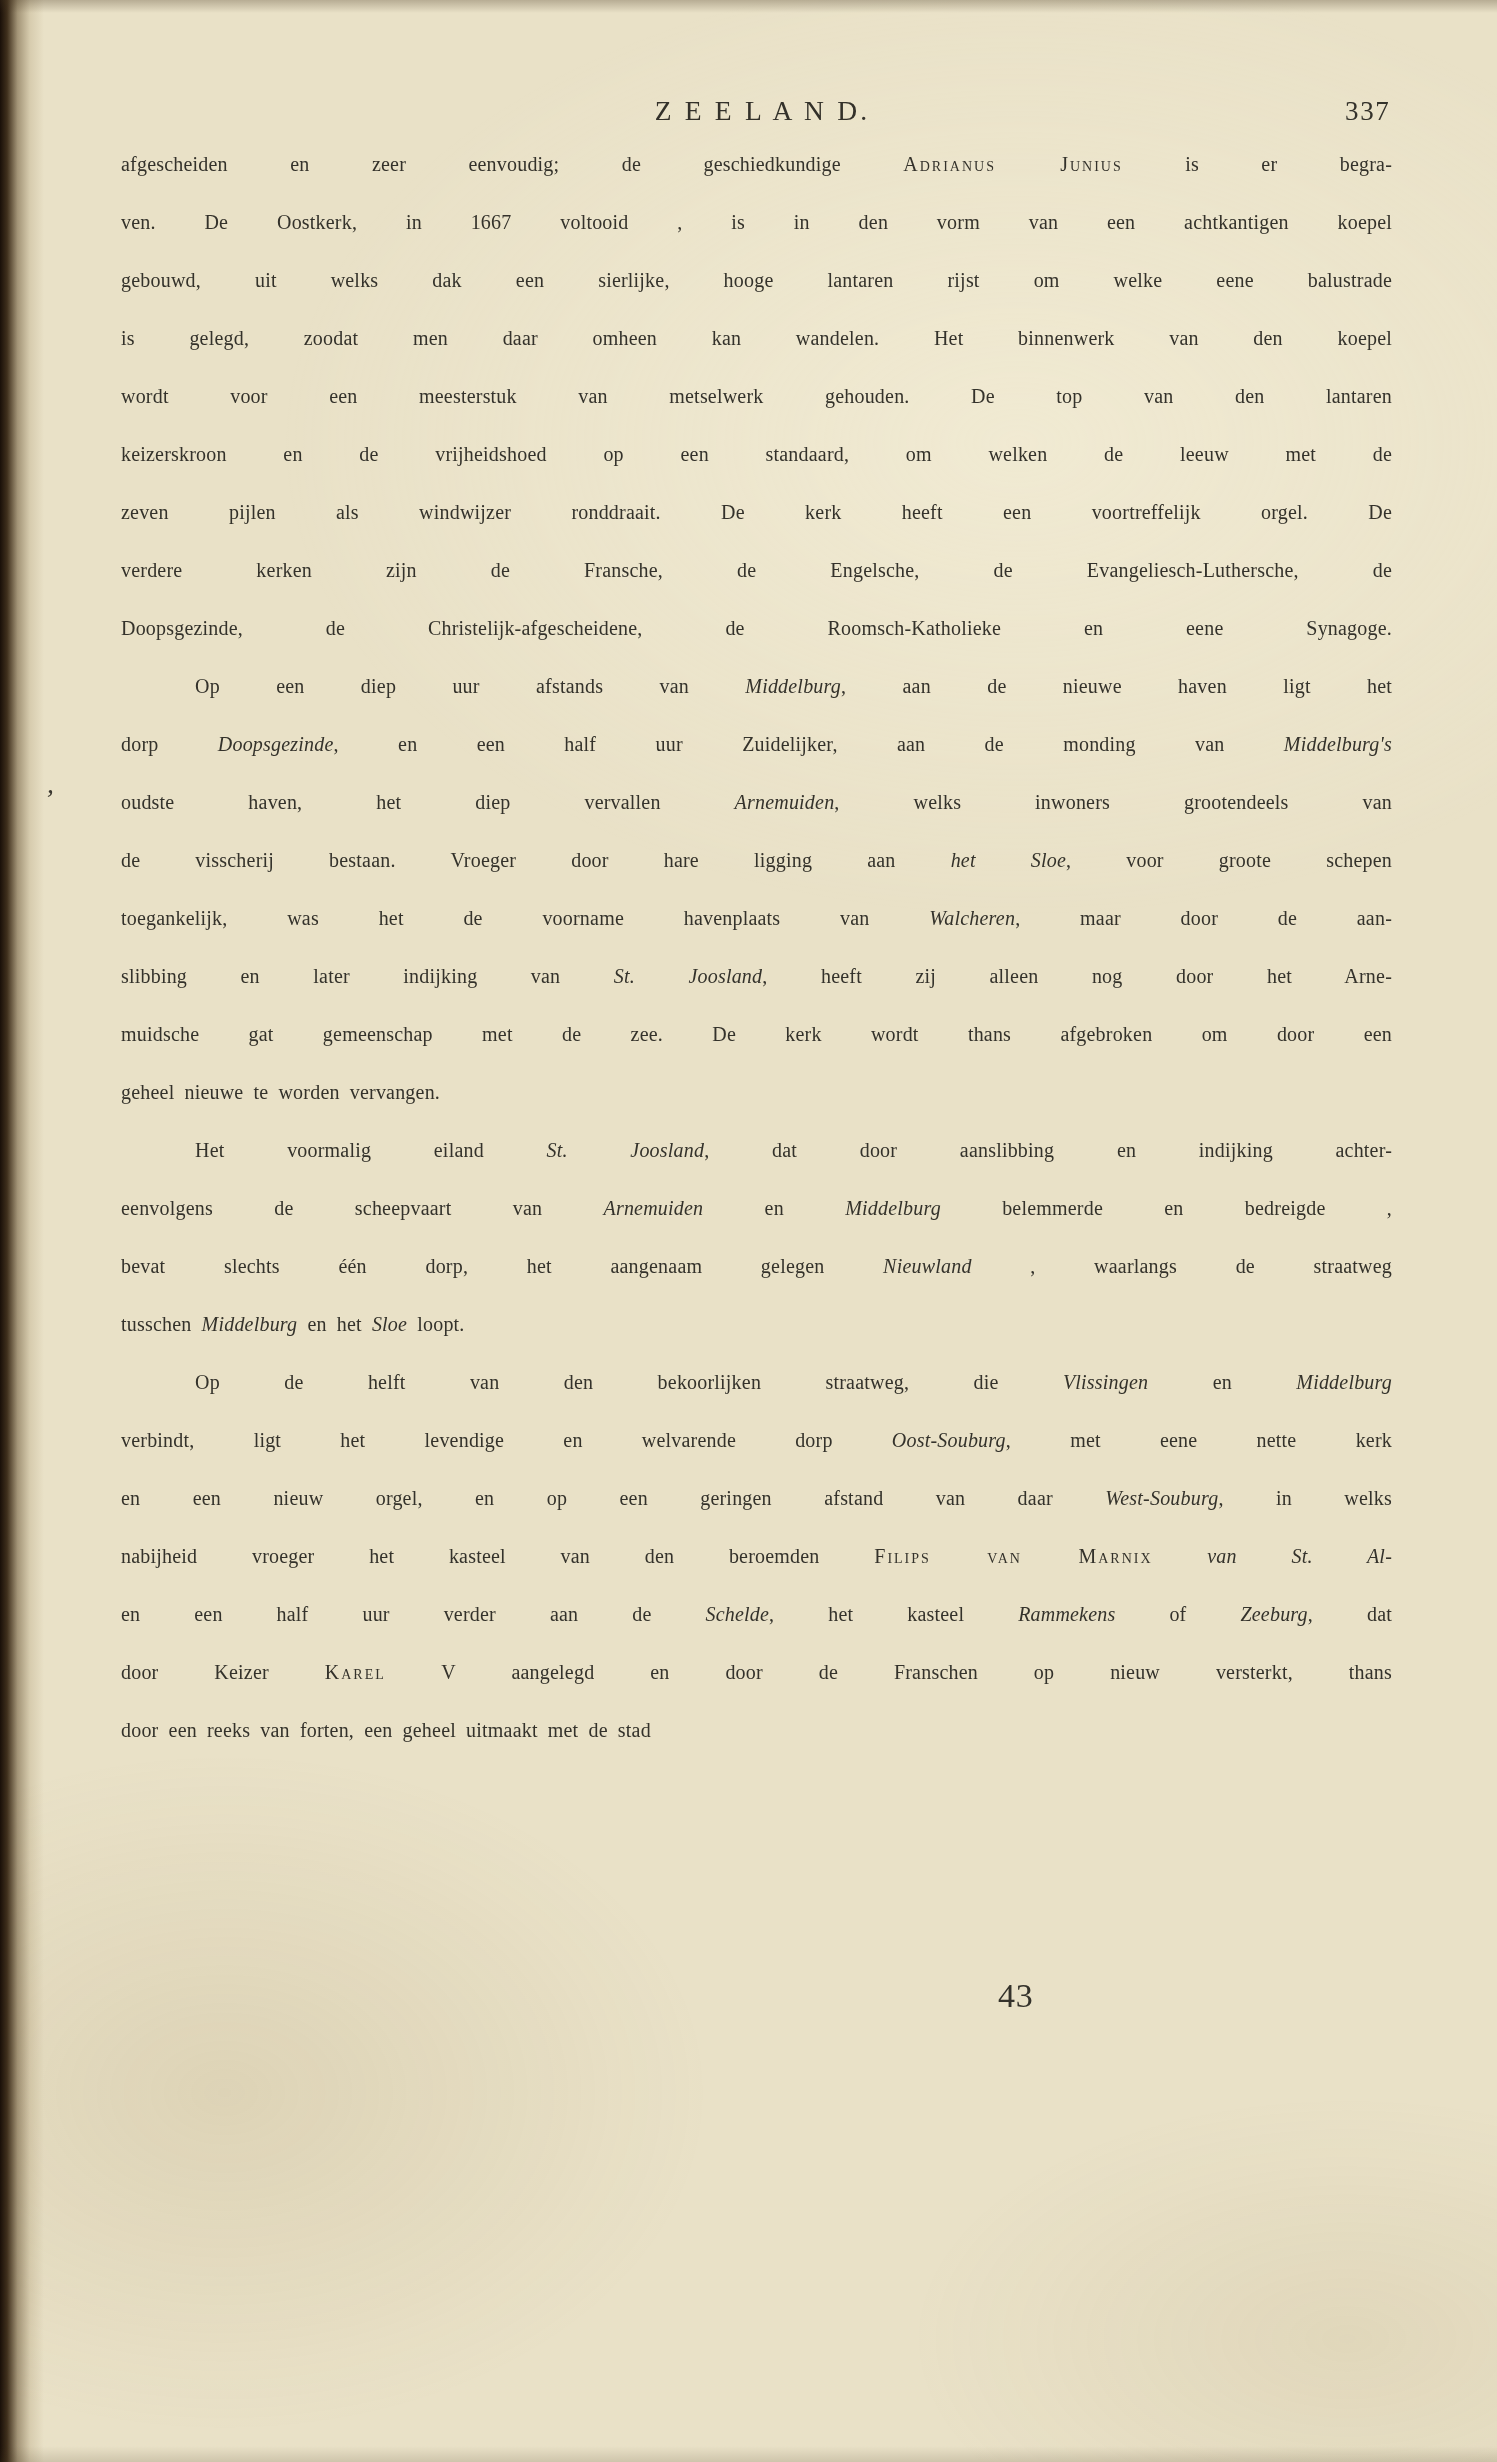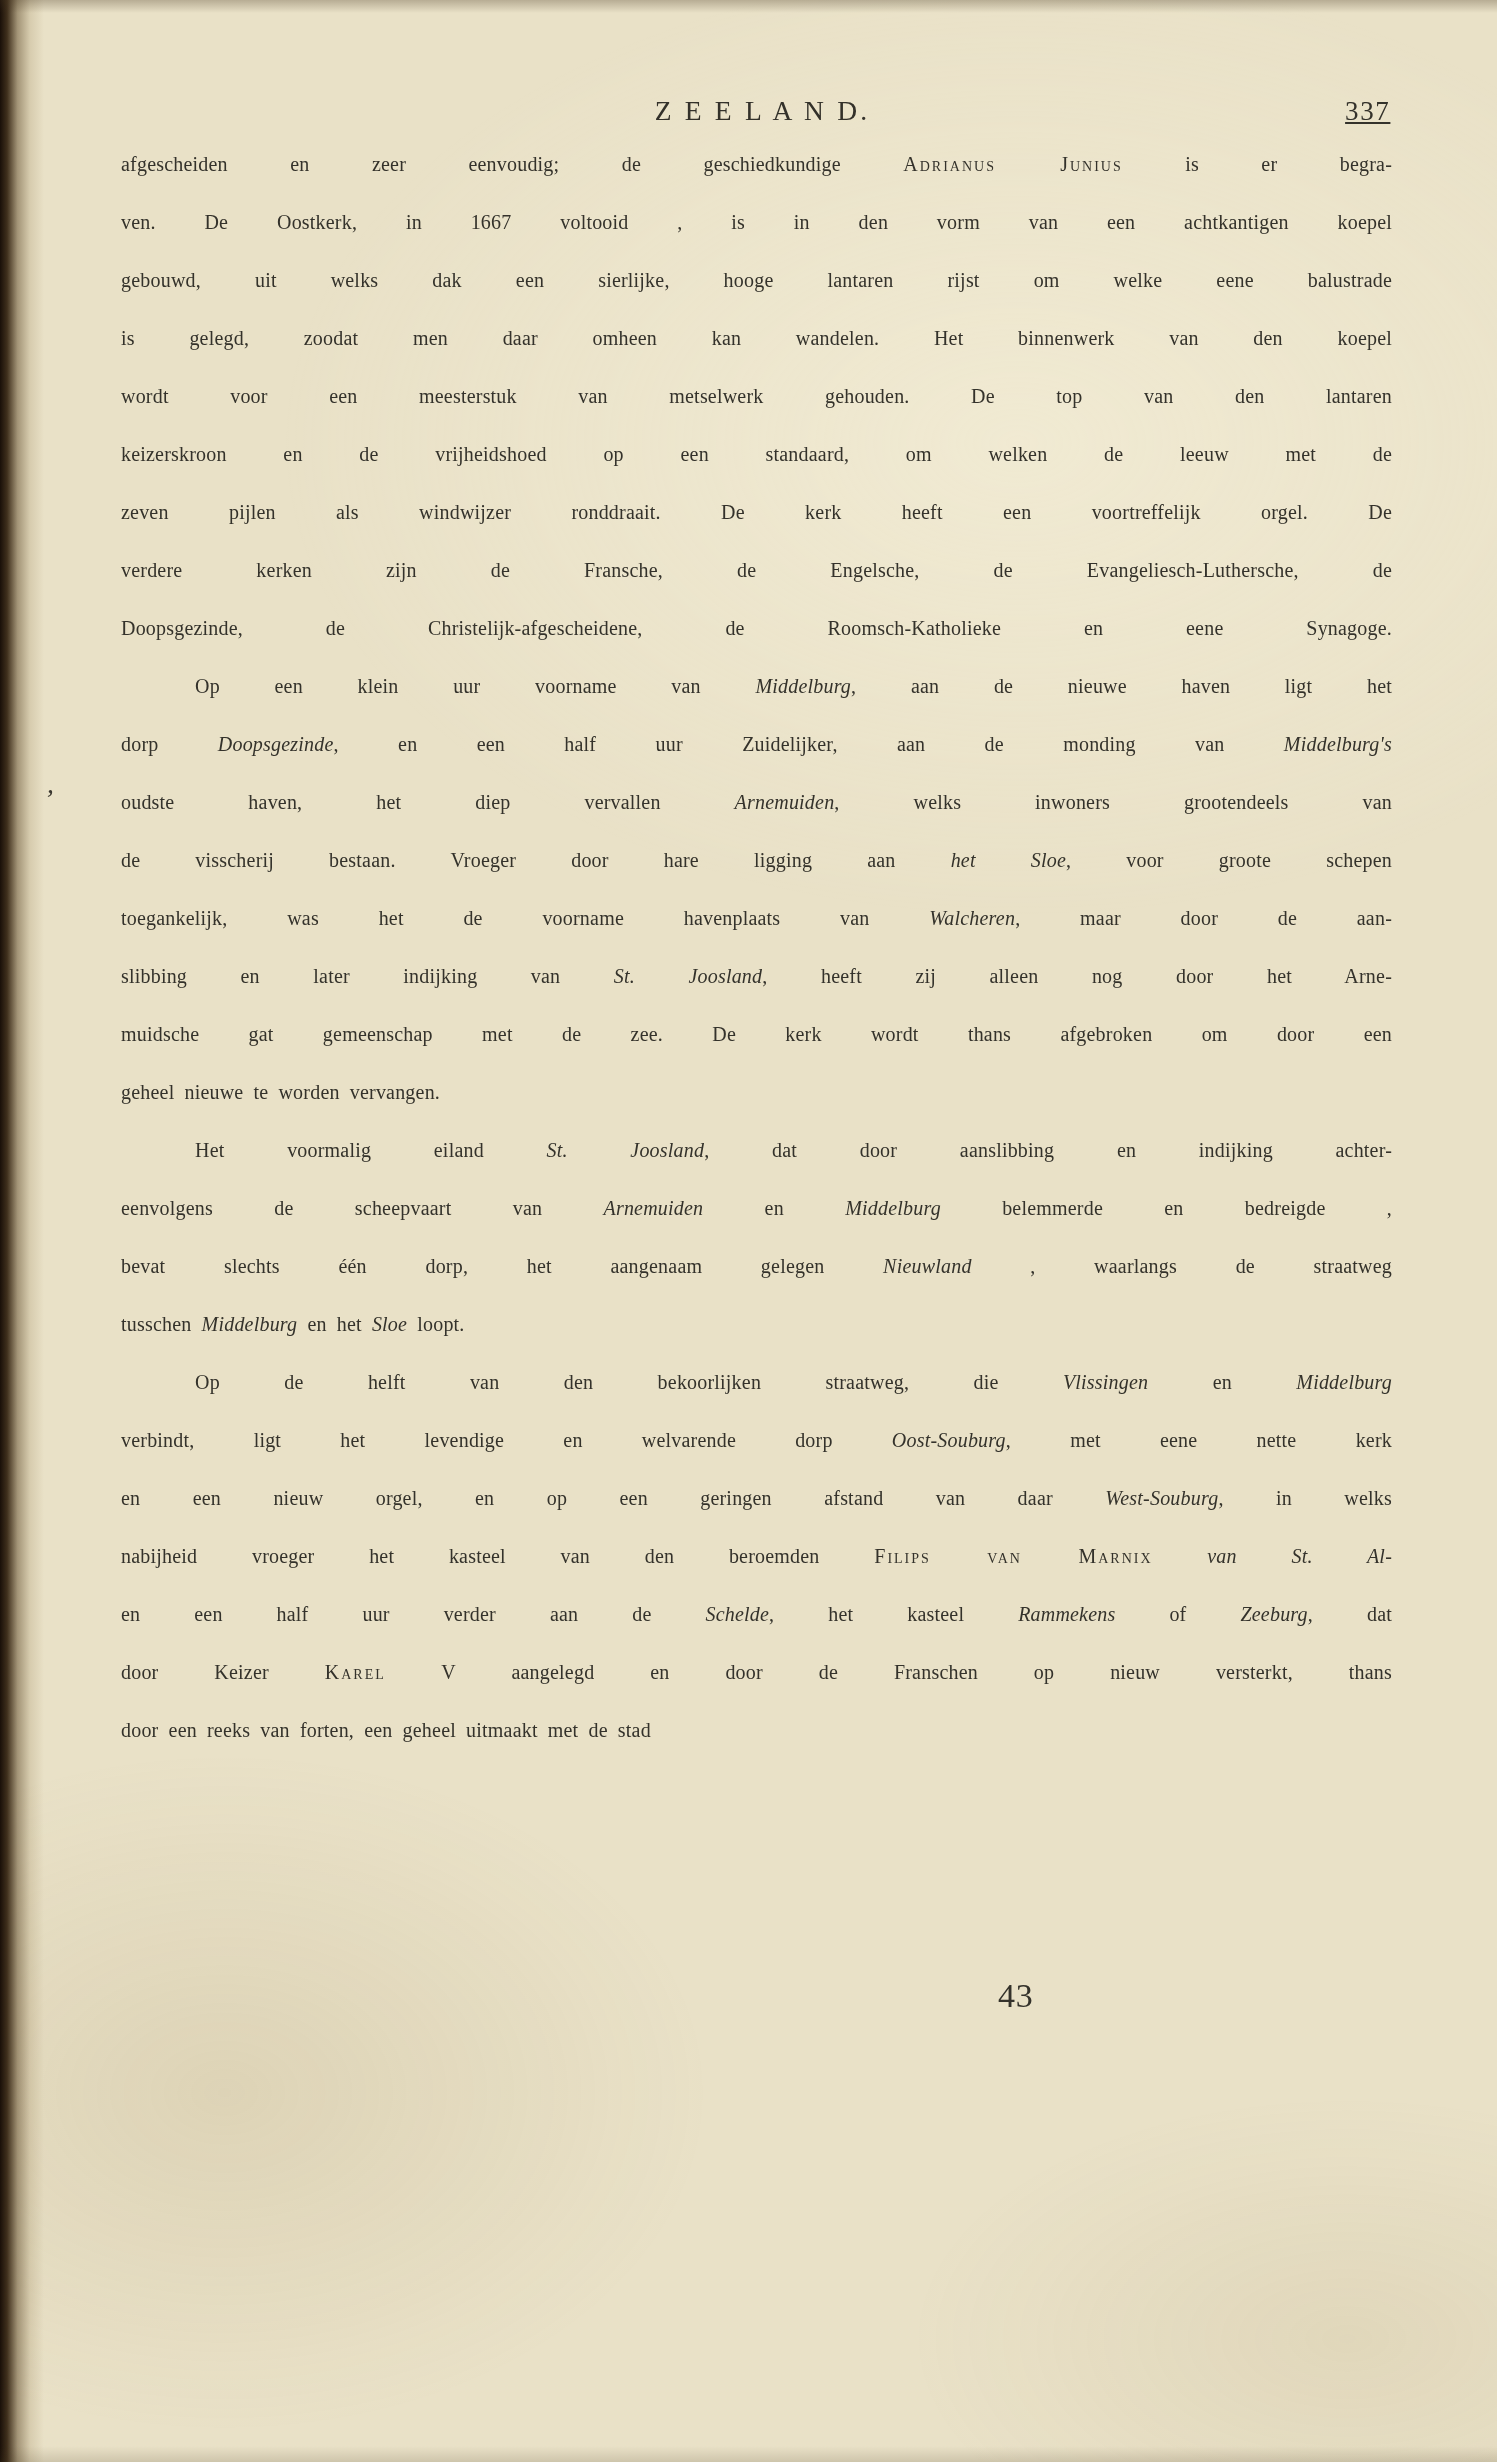--- a/index.html
+++ b/index.html
@@ -35,21 +35,21 @@
 
   .page-header {
     position: absolute; left: 121px; top: 95px; width: 1271px; height: 37px;
     font-size: 27.5px;
   }
   .running-title {
     position: absolute; left: 12px; right: 0; text-align: center;
     letter-spacing: 3.2px; color: #33312a;
   }
   .page-number {
-    position: absolute; right: 1.6px; top: 0.8px; font-size: 27px; letter-spacing: 1.6px; text-decoration: underline;
+    position: absolute; right: 1.6px; top: 0.8px; font-size: 27px; letter-spacing: 1.6px;
   }
 
   .text-block {
     position: absolute; left: 121px; top: 135px; width: 1271px;
     font-size: 20px; letter-spacing: 0.2px; word-spacing: 1.6px;
   }
   .line {
     height: 58px; line-height: 58px;
     text-align: justify;
     text-align-last: justify;
@@ -88,21 +88,21 @@
   <main class="text-block">
       <div class="line"><span>afgescheiden en zeer eenvoudig; de geschiedkundige </span><span class="sc">Adrianus Junius</span><span> is er begra-</span></div>
       <div class="line"><span>ven. De Oostkerk, in 1667 voltooid , is in den vorm van een achtkantigen koepel</span></div>
       <div class="line"><span>gebouwd, uit welks dak een sierlijke, hooge lantaren rijst om welke eene balustrade</span></div>
       <div class="line"><span>is gelegd, zoodat men daar omheen kan wandelen. Het binnenwerk van den koepel</span></div>
       <div class="line"><span>wordt voor een meesterstuk van metselwerk gehouden. De top van den lantaren</span></div>
       <div class="line"><span>keizerskroon en de vrijheidshoed op een standaard, om welken de leeuw met de</span></div>
       <div class="line"><span>zeven pijlen als windwijzer ronddraait. De kerk heeft een voortreffelijk orgel. De</span></div>
       <div class="line"><span>verdere kerken zijn de Fransche, de Engelsche, de Evangeliesch-Luthersche, de</span></div>
       <div class="line"><span>Doopsgezinde, de Christelijk-afgescheidene, de Roomsch-Katholieke en eene Synagoge.</span></div>
-      <div class="line indent"><span>Op een klein uur voorname van </span><span class="i">Middelburg</span><span>, aan de nieuwe haven ligt het</span></div>
+      <div class="line indent"><span>Op een diep uur afstands van </span><span class="i">Middelburg</span><span>, aan de nieuwe haven ligt het</span></div>
       <div class="line"><span>dorp </span><span class="i">Doopsgezinde</span><span>, en een half uur Zuidelijker, aan de monding van </span><span class="i">Middelburg's</span></div>
       <div class="line"><span>oudste haven, het diep vervallen </span><span class="i">Arnemuiden</span><span>, welks inwoners grootendeels van</span></div>
       <div class="line"><span>de visscherij bestaan. Vroeger door hare ligging aan </span><span class="i">het Sloe</span><span>, voor groote schepen</span></div>
       <div class="line"><span>toegankelijk, was het de voorname havenplaats van </span><span class="i">Walcheren</span><span>, maar door de aan-</span></div>
       <div class="line"><span>slibbing en later indijking van </span><span class="i">St. Joosland</span><span>, heeft zij alleen nog door het Arne-</span></div>
       <div class="line"><span>muidsche gat gemeenschap met de zee. De kerk wordt thans afgebroken om door een</span></div>
       <div class="line no-just"><span>geheel nieuwe te worden vervangen.</span></div>
       <div class="line indent"><span>Het voormalig eiland </span><span class="i">St. Joosland</span><span>, dat door aanslibbing en indijking achter-</span></div>
       <div class="line"><span>eenvolgens de scheepvaart van </span><span class="i">Arnemuiden</span><span> en </span><span class="i">Middelburg</span><span> belemmerde en bedreigde ,</span></div>
       <div class="line"><span>bevat slechts één dorp, het aangenaam gelegen </span><span class="i">Nieuwland</span><span> , waarlangs de straatweg</span></div>

